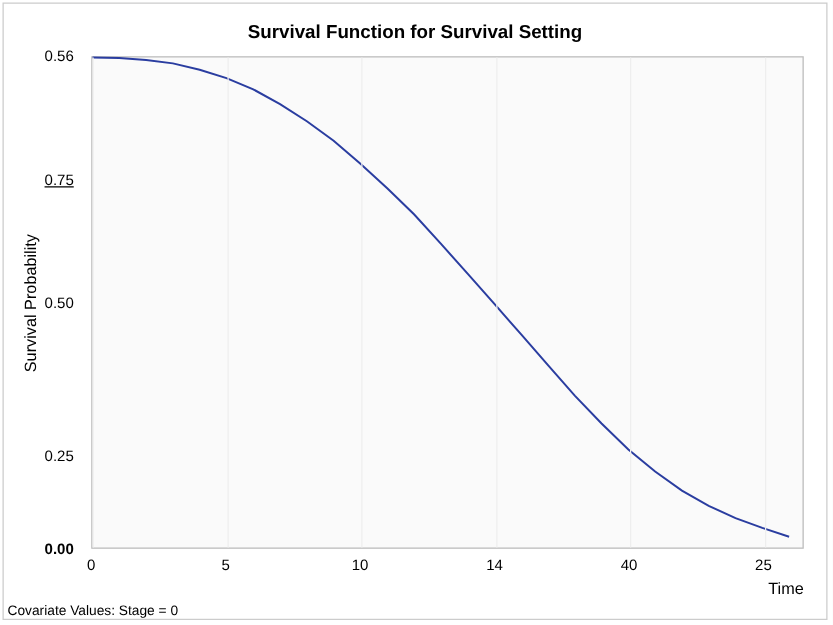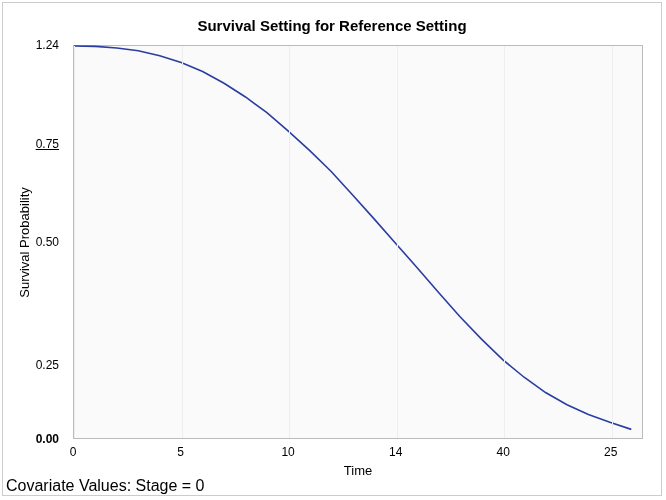--- a/index.html
+++ b/index.html
@@ -54,21 +54,21 @@
     top: 442px;
     font-size: 12px;
     color: #000;
     transform: translateX(-50%);
   }
   .xlabel {
     position: absolute;
     top: 460px;
     left: 70px;
     width: 570px;
-    text-align: center;
+    text-align: right;
     font-size: 13px;
     color: #000;
   }
   .ylabel {
     position: absolute;
     left: 12px;
     top: 42px;
     height: 394px;
     width: 18px;
     display: flex;
@@ -78,41 +78,41 @@
   .ylabel span {
     transform: rotate(-90deg);
     white-space: nowrap;
     font-size: 13px;
     color: #000;
   }
   .footnote {
     position: absolute;
     left: 6px;
     bottom: 5px;
-    font-size: 16px;
+    font-size: 11px;
     color: #000;
   }
   svg.curve {
     position: absolute;
     left: 0; top: 0;
     width: 100%; height: 100%;
     overflow: visible;
   }
   svg.curve path {
     fill: none;
     stroke: #2a3da0;
     stroke-width: 1.6;
   }
 </style>
 </head>
 <body>
 
 <div class="frame">
 
-  <div class="title">Survival Setting for Reference Setting</div>
+  <div class="title">Survival Function for Survival Setting</div>
 
   <div class="ylabel">
     <span>Survival Probability</span>
   </div>
 
   <div class="plot-area">
     <svg class="curve" viewBox="0 0 570 394" preserveAspectRatio="none">
       <path id="curve-path" d="M0.00 0.00 L21.51 0.39 L43.02 1.97 L64.53 4.73 L86.04 9.85 L107.55 16.55 L129.06 25.61 L150.57 37.43 L172.08 51.22 L193.58 66.98 L215.09 85.50 L236.60 105.20 L258.11 126.08 L279.62 149.72 L301.13 173.75 L322.64 198.18 L344.15 222.61 L365.66 247.43 L387.17 271.86 L408.68 294.32 L430.19 315.20 L451.70 332.93 L473.21 348.30 L494.72 360.51 L516.23 370.36 L537.74 378.24 L559.25 385.33 "></path>
     </svg>
   <div class="gridline" style="left: 0px;"></div>
@@ -128,16 +128,16 @@
 <div class="xtick-label" style="left: 70px;">0</div>
     <div class="xtick-label" style="left: 177.547px;">5</div>
     <div class="xtick-label" style="left: 285.094px;">10</div>
     <div class="xtick-label" style="left: 392.642px;">14</div>
     <div class="xtick-label" style="left: 500.189px;">40</div>
     <div class="xtick-label" style="left: 607.736px;">25</div>
     <div class="ytick-label" style="top: 436px; font-weight: bold;">0.00</div>
     <div class="ytick-label" style="top: 337.5px; margin-top: 24px;">0.25</div>
     <div class="ytick-label" style="top: 239px;">0.50</div>
     <div class="ytick-label" style="top: 140.5px; text-decoration: underline;">0.75</div>
-    <div class="ytick-label" style="top: 42px;">1.24</div>
+    <div class="ytick-label" style="top: 42px;">0.56</div>
   </div>
 
 <div class="footnote">Covariate Values: Stage = 0</div>
 
 </body></html>

